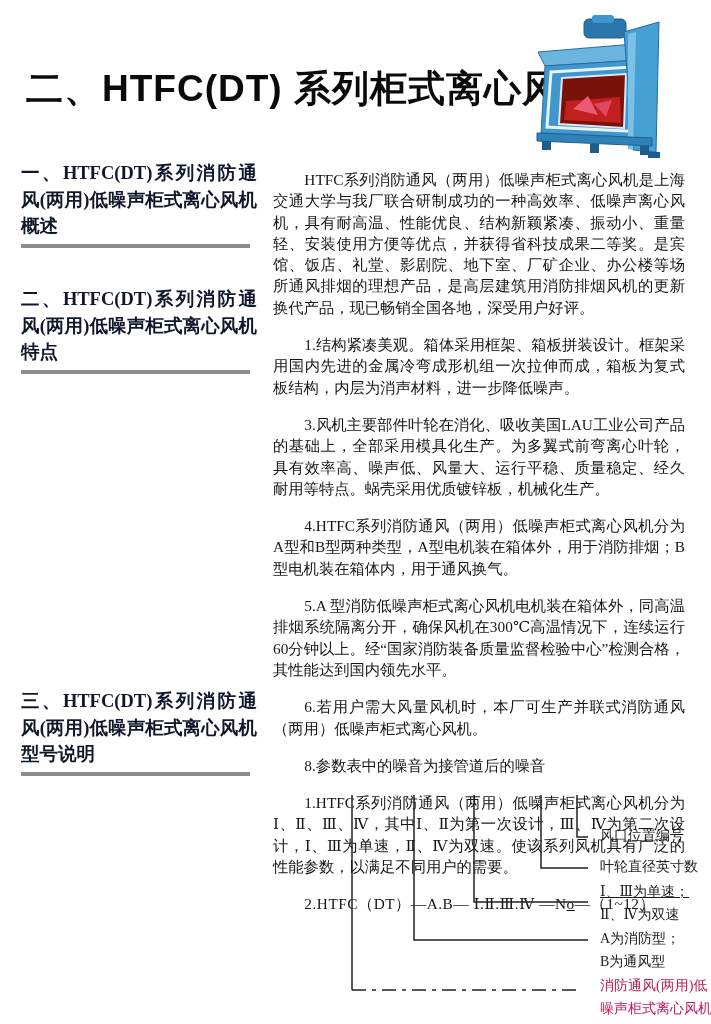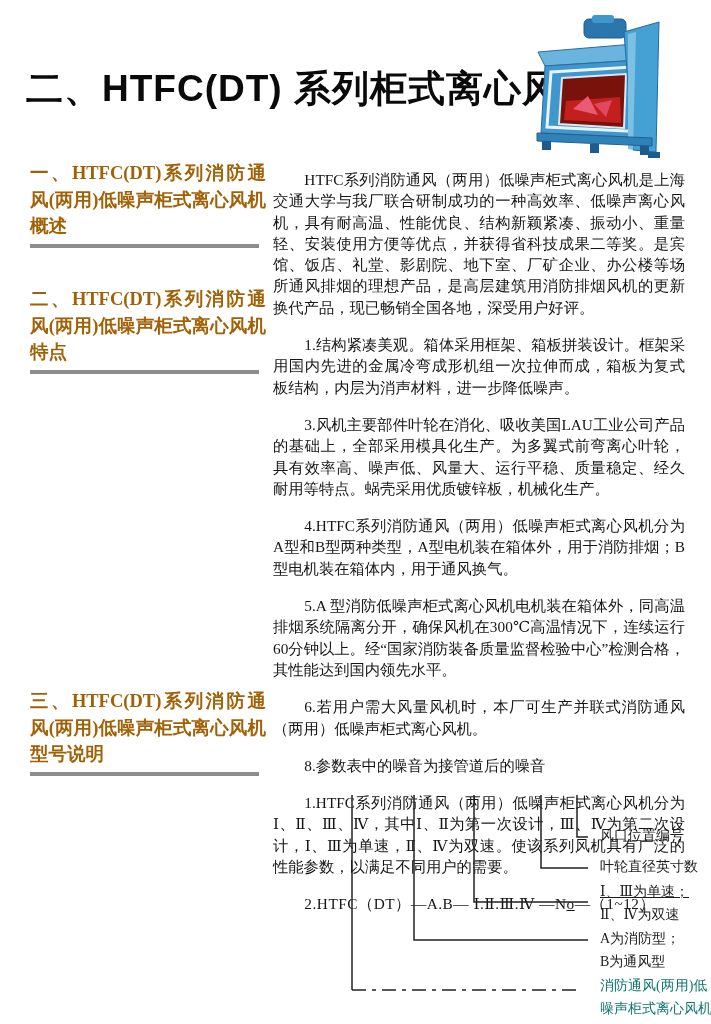--- a/index.html
+++ b/index.html
@@ -11,41 +11,41 @@
   
   .page-title{
     position:absolute;left:26px;top:64px;width:520px;
     font-family:"Liberation Sans","DejaVu Sans",sans-serif;
     font-weight:bold;font-size:37px;letter-spacing:1px;color:#0a0a0a;
     white-space:nowrap;
   }
   .fan-photo{position:absolute;left:528px;top:12px;width:183px;height:150px;}
   
   .side-section{
-    position:absolute;left:30px;width:236px;
-    font-size:18.5px;line-height:26.5px;font-weight:600;color:#a16207;
+    position:absolute;left:21px;width:236px;
+    font-size:18.5px;line-height:26.5px;font-weight:600;color:#0f172a;
     text-align:justify;
   }
   .side-rule{height:4px;background:#8d8d8d;margin-top:4px;width:229px;}
   #side1{top:160px;} #side2{top:286px;} #side3{top:688px;}
   
   .main-text{
     position:absolute;left:257px;top:153px;width:444px;
     font-size:15.3px;line-height:21.3px;text-align:justify;color:#151515;
   }
   .main-text p{margin:16px;text-indent:2.05em;}
   .formula{white-space:nowrap;letter-spacing:.5px;}
   .formula .u{text-decoration:underline;}
   
   .diagram-svg{position:absolute;left:0;top:780px;}
   .dlabel{
     position:absolute;left:600px;font-size:14px;line-height:18px;
     white-space:nowrap;color:#1c1c1c;
   }
-  .dlabel.faint{color:#0f766e;}
+  .dlabel.faint{color:#be185d;}
   #dl0{top:827px;} #dl1{top:858px;} #dl2{top:883px;text-decoration:underline;} #dl3{top:906px;}
   #dl4{top:930px;} #dl5{top:953px;font-family:Liberation Serif, serif;} #dl6{top:977px;} #dl7{top:1000px;text-align:right;}
 </style>
 </head>
 <body>
 
 <div class="page-title">二、HTFC(DT) 系列柜式离心风机</div>
 
 <svg class="fan-photo" viewBox="0 0 183 146" aria-hidden="true">
 

